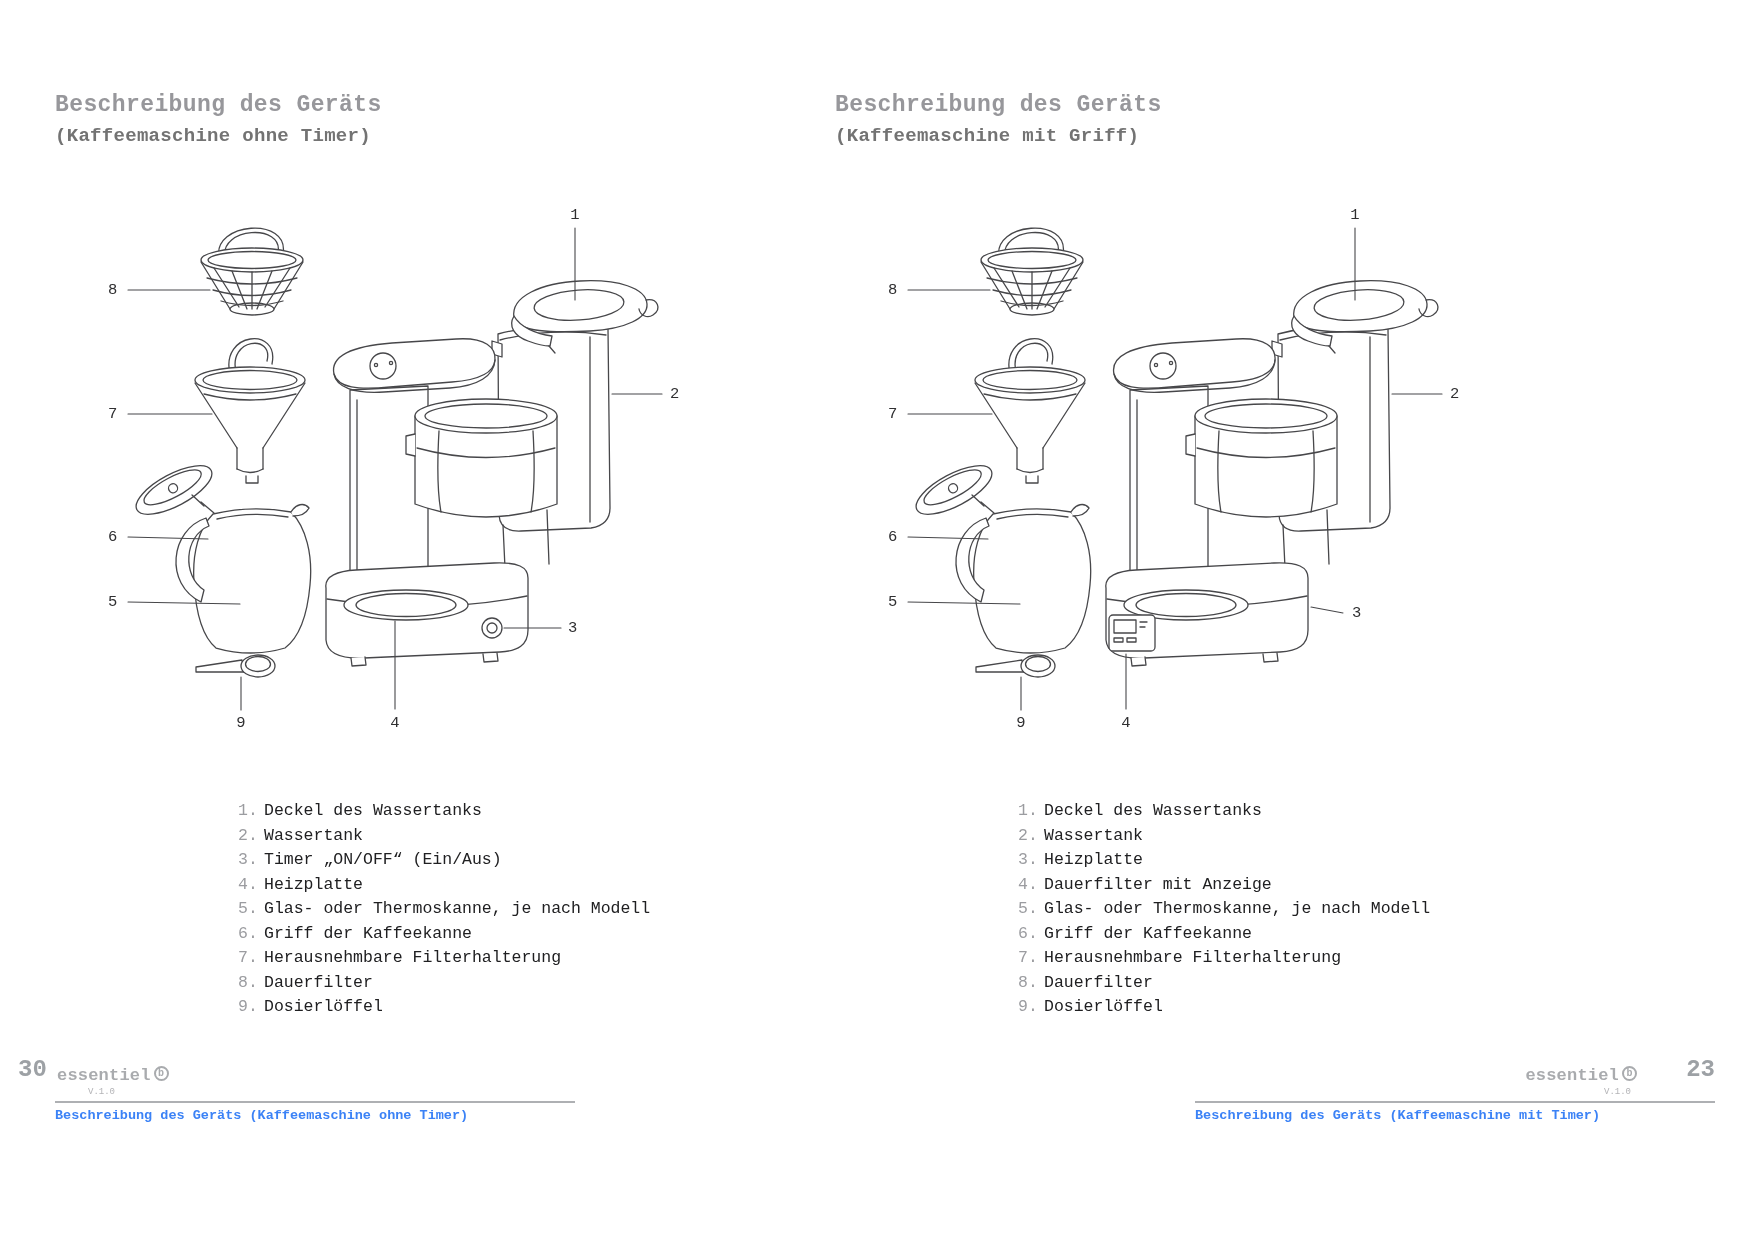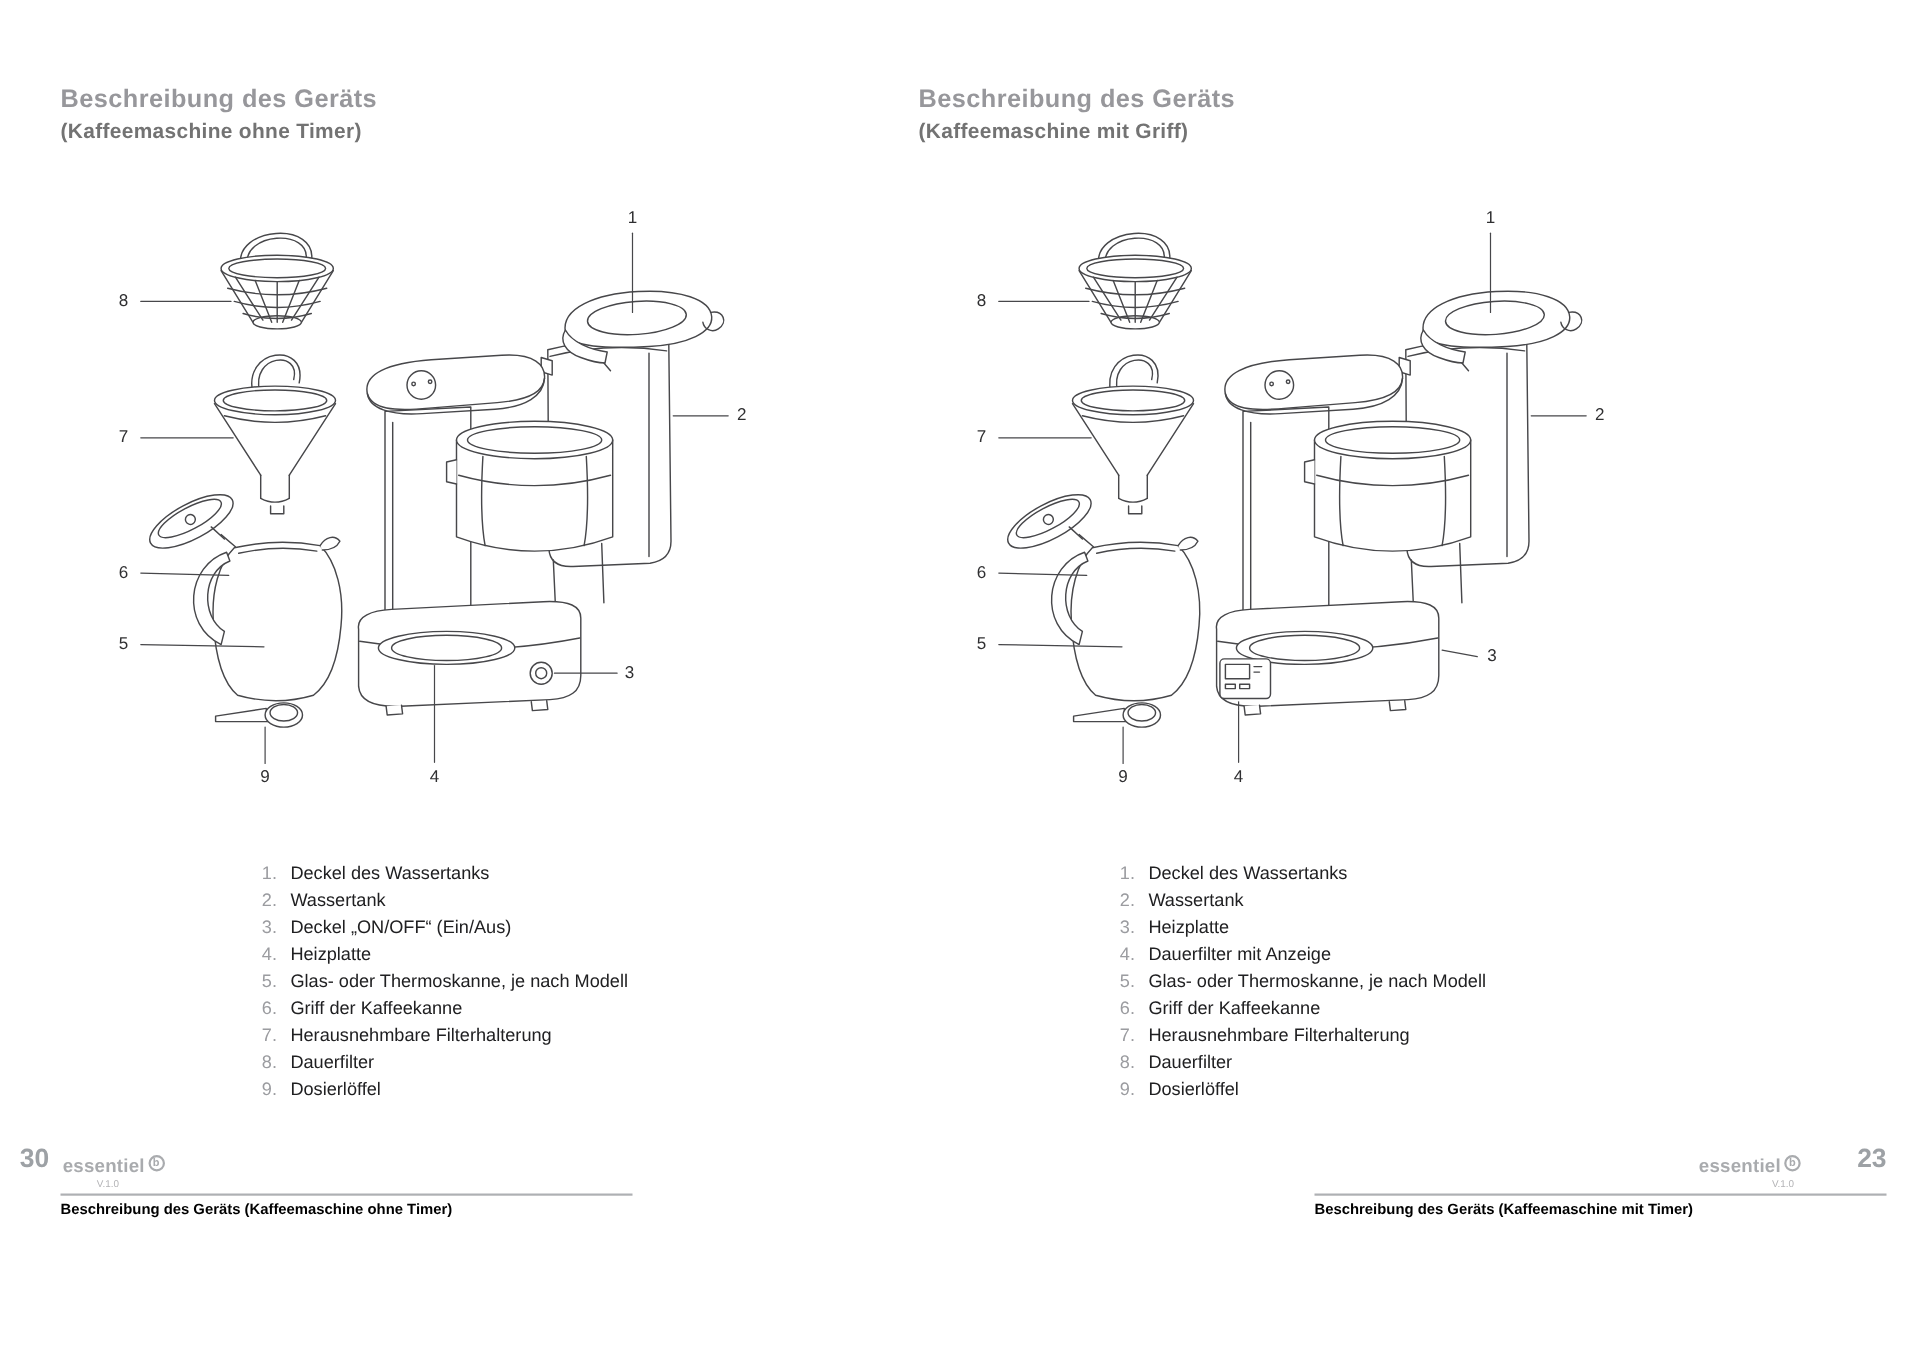--- a/index.html
+++ b/index.html
@@ -2,21 +2,21 @@
 <html><head>
 <meta charset="utf-8">
 <style>
   html,body { margin:0; padding:0; }
   body {
     width:1749px; height:1241px; position:relative;
     background:#ffffff; overflow:hidden;
     font-family:"Liberation Sans","DejaVu Sans",sans-serif;
     color:#222;
   }
-  .page { position:absolute; top:0; height:1052px; }
+  .page { position:absolute; top:16px; height:1052px;font-family:Liberation Mono, monospace; }
   #page-left  { left:0;     width:874px; }
   #page-right { left:780px; width:969px; }
 
   .title {
     position:absolute; left:55px; top:76px; margin:0;
     font-size:23px; font-weight:700; letter-spacing:0.4px; color:#97979b;
   }
   .subtitle {
     position:absolute; left:55px; top:109px; margin:0;
     font-size:19px; font-weight:700; letter-spacing:0.3px; color:#737373;
@@ -46,21 +46,21 @@
     font-size:10px; line-height:1; color:#a9abae; margin-left:3px;
   }
   .version { position:absolute; top:1071px; font-size:9px; color:#b3b3b6; }
   #page-left  .version { left:88px; }
   #page-right .version { right:118px; }
 
   .footer-line { position:absolute; top:1085px; width:520px; height:2px; background:#aeb0b3; }
   #page-left  .footer-line { left:55px; }
   #page-right .footer-line { right:34px; }
 
-  .caption { position:absolute; top:1092px; font-size:13.5px; font-weight:700; color:#000000; }
+  .caption { position:absolute; top:1092px; font-size:13.5px; font-weight:700; color:#3b82f6; }
   #page-left  .caption { left:55px; }
   #page-right .caption { left:415px; }
 </style>
 </head>
 <body>
 
 <svg width="0" height="0" style="position:absolute" aria-hidden="true">
   <defs>
     <g id="machine-art" stroke="#47474a" stroke-width="1.3" fill="none" stroke-linecap="round" stroke-linejoin="round">
 
@@ -187,21 +187,21 @@
       <li class="part-row">
           <span class="part-num">1.</span>
           <span class="part-label">Deckel des Wassertanks</span>
         </li>
       <li class="part-row">
           <span class="part-num">2.</span>
           <span class="part-label">Wassertank</span>
         </li>
       <li class="part-row">
           <span class="part-num">3.</span>
-          <span class="part-label">Deckel „ON/OFF“ (Ein/Aus)</span>
+          <span class="part-label">Timer „ON/OFF“ (Ein/Aus)</span>
         </li>
       <li class="part-row">
           <span class="part-num">4.</span>
           <span class="part-label">Heizplatte</span>
         </li>
       <li class="part-row">
           <span class="part-num">5.</span>
           <span class="part-label">Glas- oder Thermoskanne, je nach Modell</span>
         </li>
       <li class="part-row">

